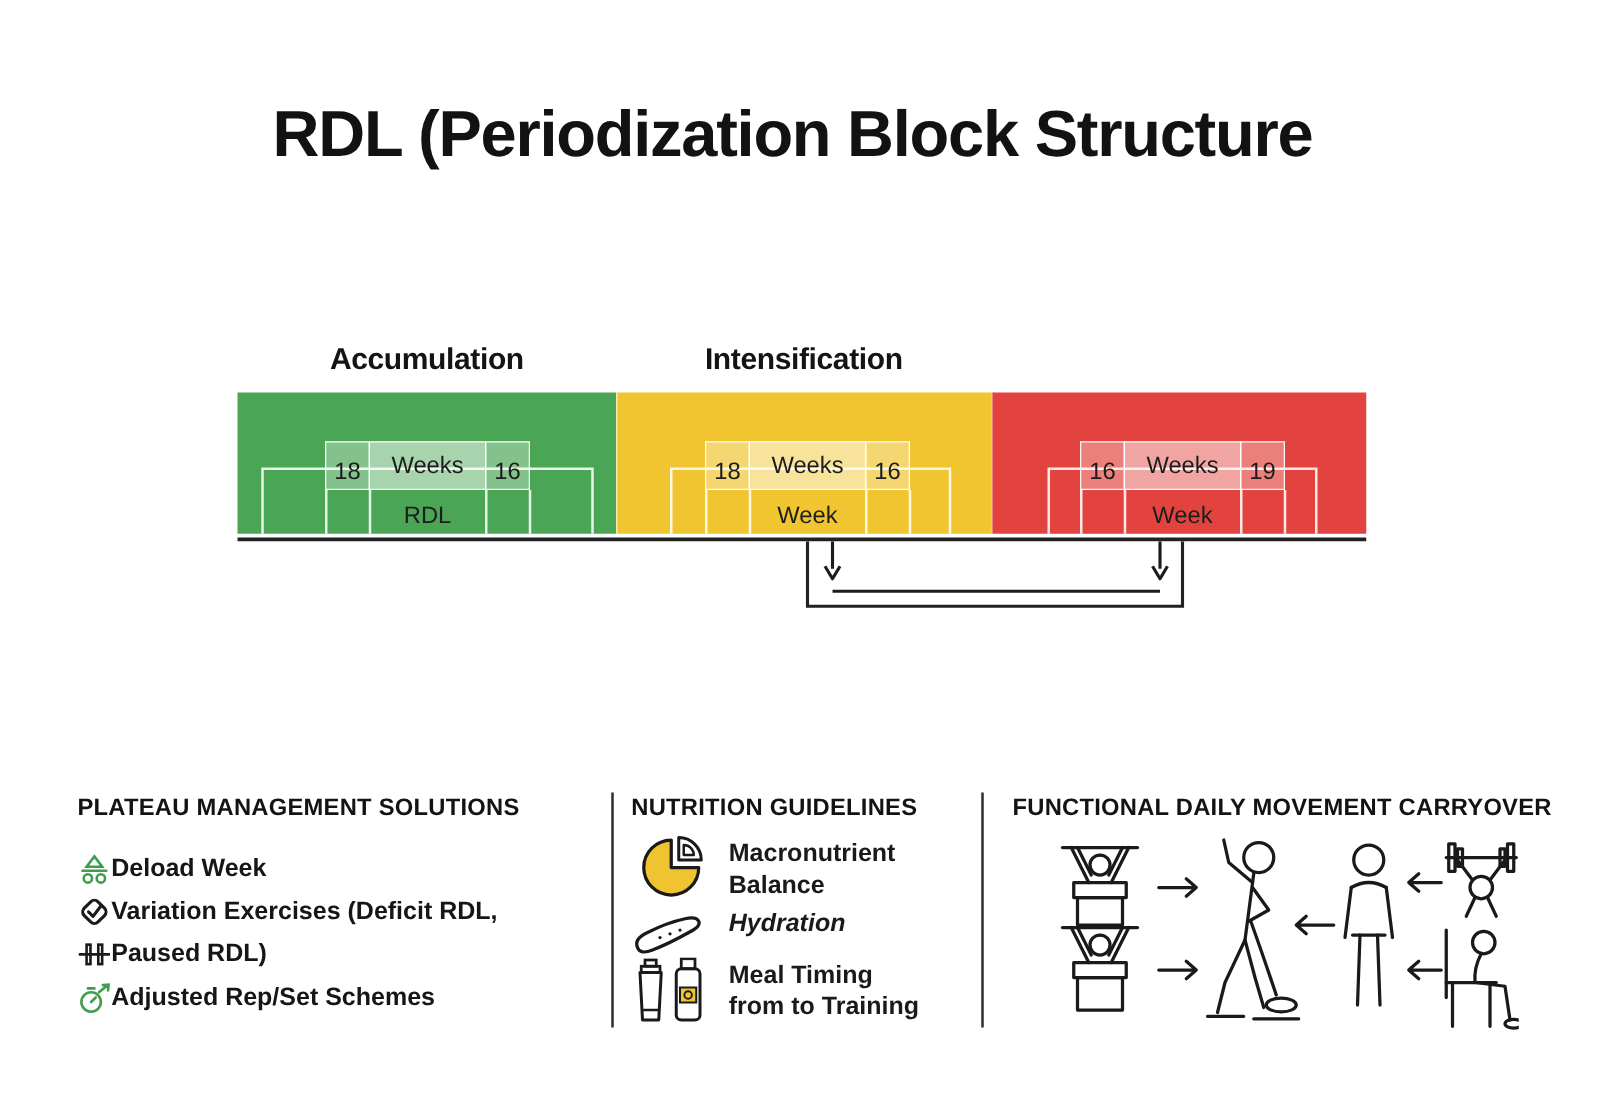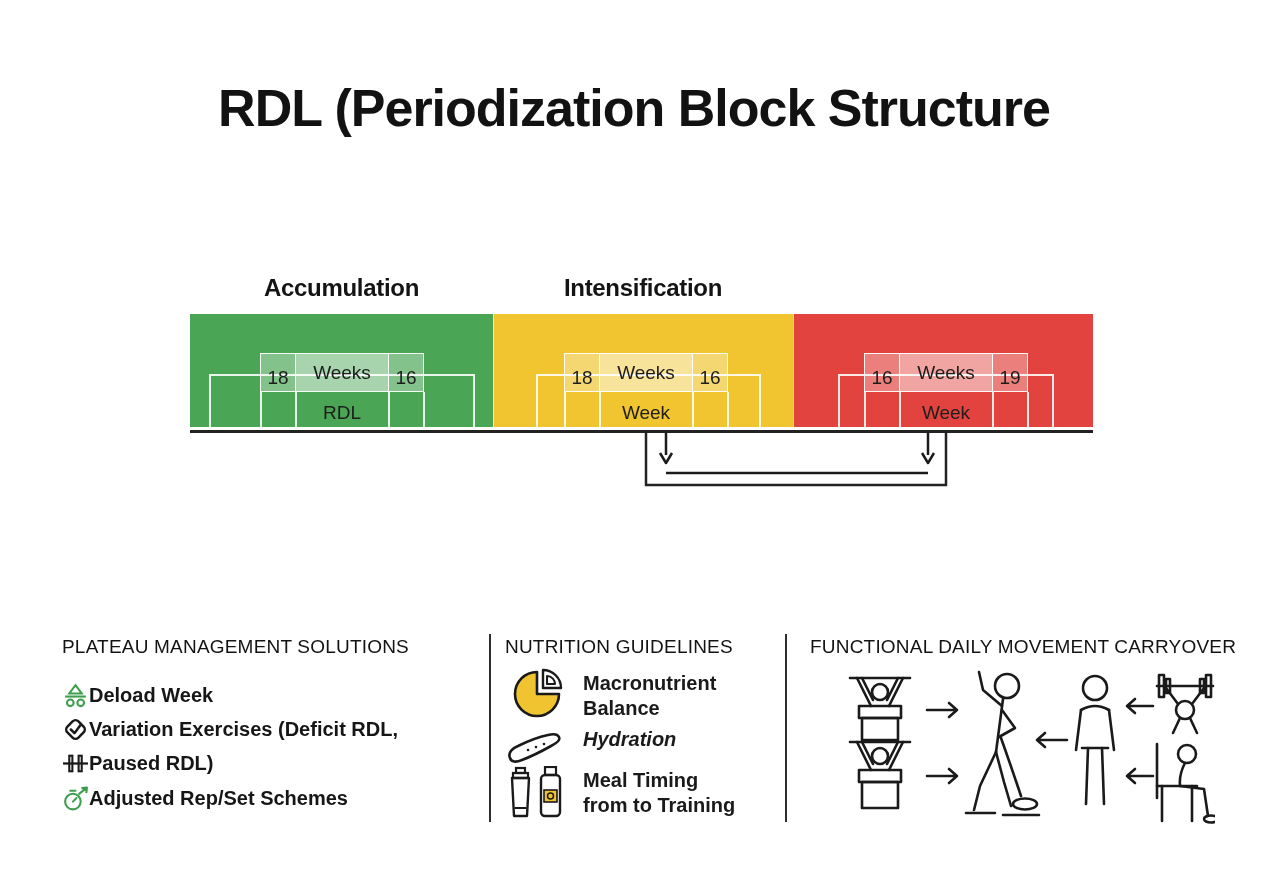--- a/index.html
+++ b/index.html
@@ -30,21 +30,21 @@
           padding-bottom:2px;font-size:19px;color:#1c1c1c;}
   .vl{position:absolute;top:78px;bottom:0;width:2px;background:rgba(255,255,255,.88);}
   .v1{left:70px;} .v2{left:105px;} .v3{left:198px;} .v4{left:233px;}
   .bottom-label{position:absolute;left:105px;top:82px;width:94px;height:34px;
       display:flex;align-items:center;justify-content:center;font-size:19px;color:#1d1d1d;}
 
   #baseline{left:190px;top:430px;width:903px;height:3px;background:#222;}
 
   .divider{width:2px;height:188px;top:634px;background:#2e2e2e;}
 
-  .col-header{font-size:19px;font-weight:normal;letter-spacing:.2px;color:#131313;white-space:nowrap;}
+  .col-header{font-size:19px;font-weight:bold;letter-spacing:.2px;color:#131313;white-space:nowrap;}
 
   .pm-item{display:flex;align-items:center;gap:0;font-size:20px;font-weight:bold;
            color:#161616;height:30px;white-space:nowrap;}
 
   .nut-text{font-size:20px;font-weight:bold;color:#1a1a1a;white-space:nowrap;}
 
   svg{display:block;}
 </style>
 </head>
 <body>

